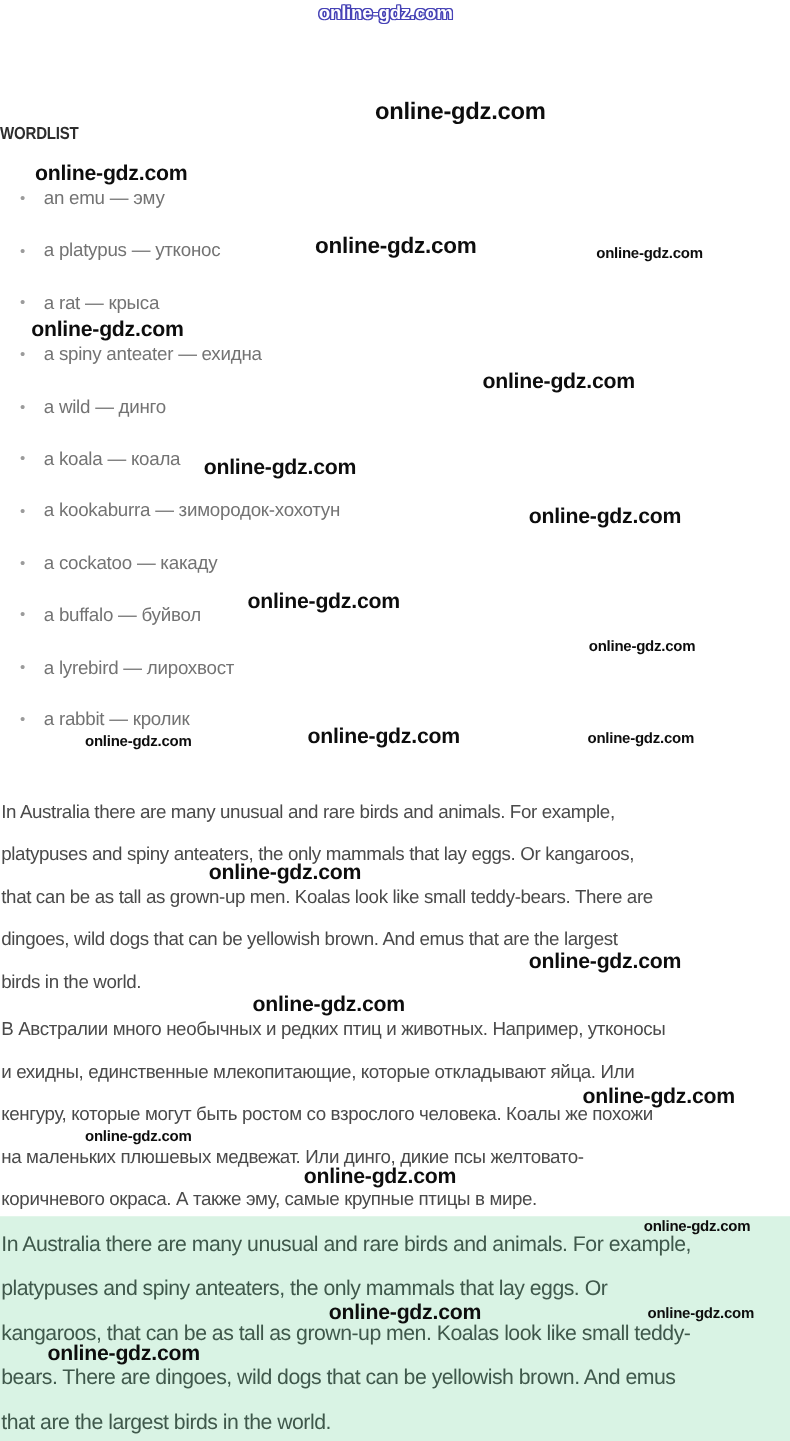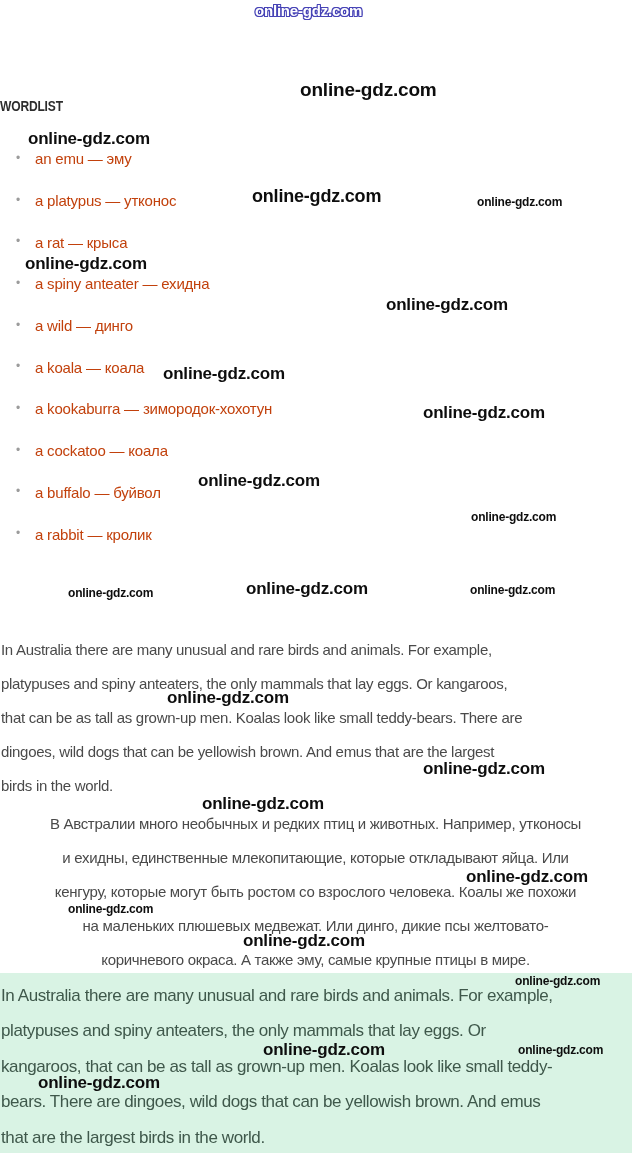--- a/index.html
+++ b/index.html
@@ -42,21 +42,21 @@
     left: 0; top: 138px; right: 0;
     margin: 0; padding: 0;
     list-style: none;
   }
   .wordlist li {
     position: relative;
     height: 41.7px;
     padding-left: 35px;
     display: flex;
     align-items: center;
-    color: #c2410c;
+    color: #737373;
     font-size: 15px;
     letter-spacing: -0.2px;
     white-space: nowrap;
   }
   .wordlist li::before {
     content: "•";
     position: absolute;
     left: 16px;
     top: 50%;
     transform: translateY(-54%);
@@ -67,21 +67,21 @@
   
   .para {
     position: absolute;
     left: 1px; right: 2px;
     color: #4a4a4a;
     font-size: 15px;
     letter-spacing: -0.3px;
   }
   .para .line { line-height: 34px; white-space: nowrap; }
   .para-en { top: 633px; }
-  .para-ru { top: 807px; text-align: center; }
+  .para-ru { top: 807px; }
 
   
   .highlight {
     position: absolute;
     left: 0; top: 973px;
     width: 632px;
     height: 180px;
     background: #d9f3e4;
     box-sizing: border-box;
     padding: 5px 2px 0 1px;
@@ -120,22 +120,23 @@
   <h2 class="wordlist-heading">WORDLIST</h2>
 
   <ul class="wordlist">
     <li>an emu — эму</li>
     <li>a platypus — утконос</li>
     <li>a rat — крыса</li>
     <li>a spiny anteater — ехидна</li>
     <li>a wild — динго</li>
     <li>a koala — коала</li>
     <li>a kookaburra — зимородок-хохотун</li>
-    <li>a cockatoo — коала</li>
+    <li>a cockatoo — какаду</li>
     <li>a buffalo — буйвол</li>
+    <li>a lyrebird — лирохвост</li>
     <li>a rabbit — кролик</li>
   </ul>
 
   <div class="para para-en">
     <div class="line">In Australia there are many unusual and rare birds and animals. For example,</div>
     <div class="line">platypuses and spiny anteaters, the only mammals that lay eggs. Or kangaroos,</div>
     <div class="line">that can be as tall as grown-up men. Koalas look like small teddy-bears. There are</div>
     <div class="line">dingoes, wild dogs that can be yellowish brown. And emus that are the largest</div>
     <div class="line">birds in the world.</div>
   </div>

